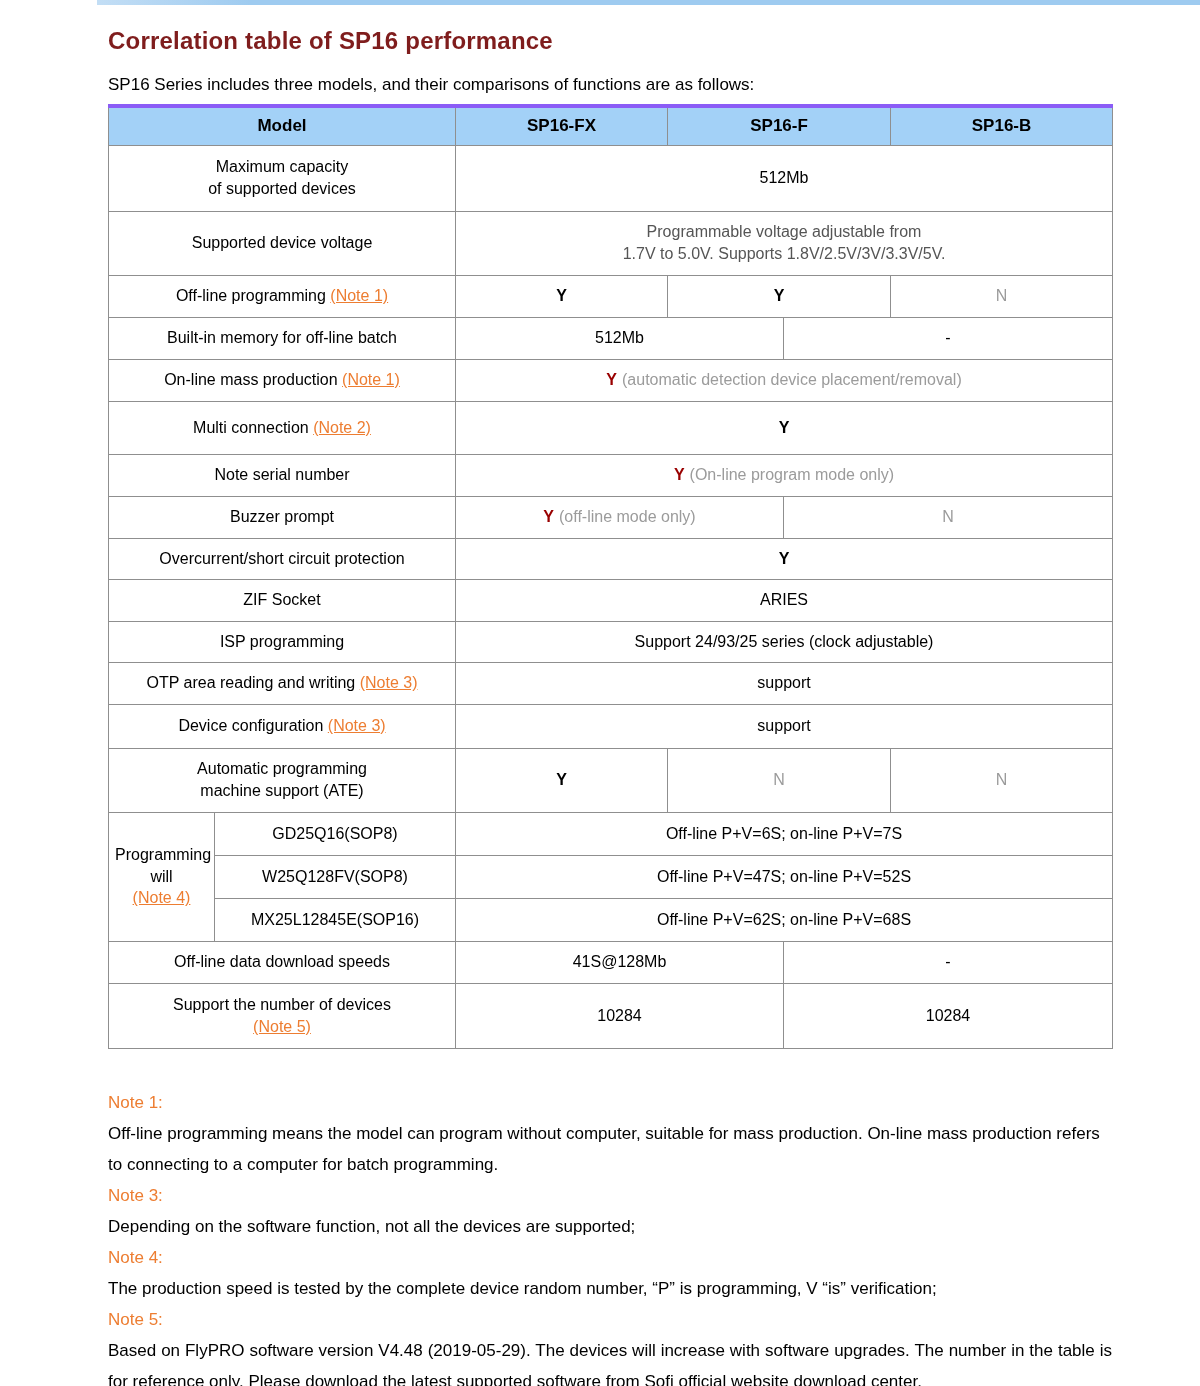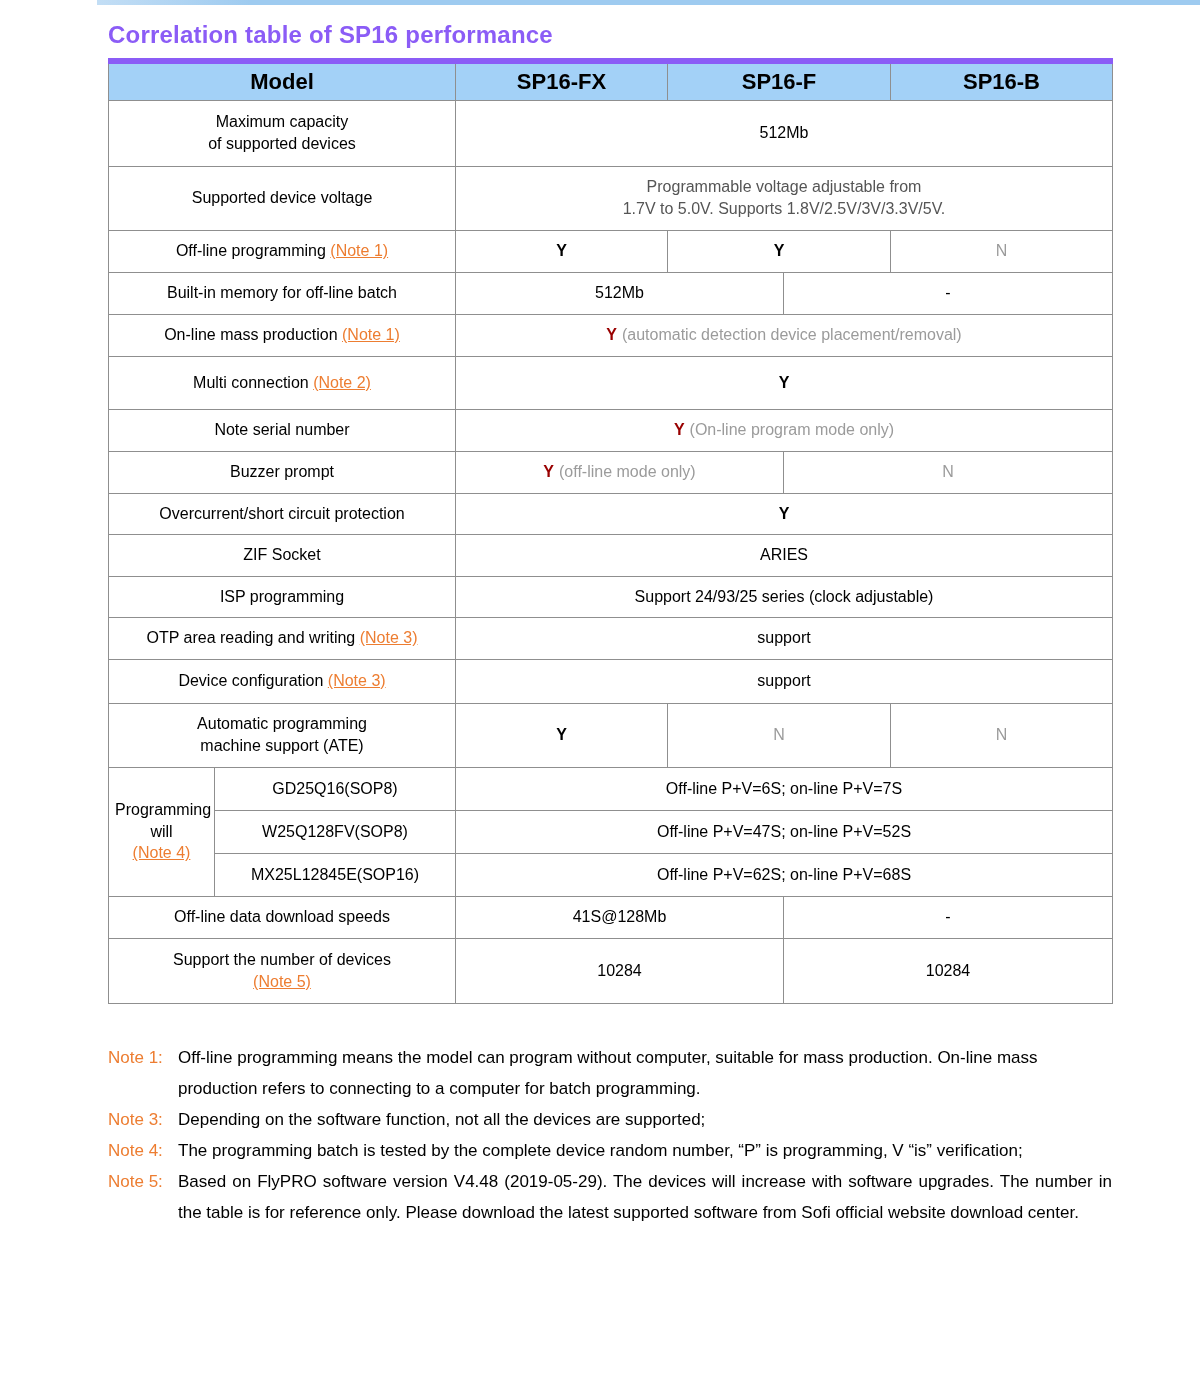--- a/index.html
+++ b/index.html
@@ -8,64 +8,65 @@
     width: 1200px; height: 1386px;
     font-family: "Liberation Sans", "DejaVu Sans", sans-serif;
     color: #000; position: relative; overflow: hidden;
   }
   .topbar {
     position: absolute; top: 0; left: 97px; right: 0; height: 5px;
     background: linear-gradient(to right, #c3def5, #9ecbf0 14%, #9ecbf0);
   }
   .content { padding: 16px 88px 0 108px; width: 1200px; }
   .page-title {
-    color: #8b5cf6; font-size: 24px; font-weight: bold; letter-spacing: 0.2px;
-    margin-top: 5px;
+    color: #7f1d1d; font-size: 24px; font-weight: bold; letter-spacing: 0.2px;
+    margin-top: 11px;
   }
   .subtitle { font-size: 17px; margin-top: 20px; }
   table.spec {
     border-collapse: collapse; table-layout: fixed; width: 1004px;
     margin-top: 9px;
   }
   table.spec col.c0 { width: 106px; }
   table.spec col.c1 { width: 241px; }
   table.spec col.c2 { width: 212px; }
   table.spec col.c3 { width: 116px; }
   table.spec col.c4 { width: 107px; }
   table.spec col.c5 { width: 222px; }
   table.spec th, table.spec td {
     border: 1px solid #8f8f8f; text-align: center; vertical-align: middle;
     padding: 2px 6px; font-size: 16px; line-height: 1.35;
   }
   table.spec thead th {
-    background: #a3d1f7; font-size: 22px; font-weight: bold; height: 39px;
-    border-top: 6px solid #8b5cf6; border-bottom: 1px solid #8f8f8f;
+    background: #a3d1f7; font-size: 17px; font-weight: bold; height: 39px;
+    border-top: 4px solid #8b5cf6; border-bottom: 1px solid #8f8f8f;
   }
   .val { font-size: 17px; }
   .bold { font-weight: bold; }
   .muted { color: #9b9b9b; font-weight: normal; }
   .dim { color: #555555; font-size: 15px; }
   .note { color: #ed7d31; text-decoration: underline; }
   .yred { color: #990000; font-weight: bold; }
   .desc { color: #9b9b9b; margin-left: 5px; }
   .small-lbl { font-size: 14px; line-height: 1.5; }
   .notes { margin-top: 38px; font-size: 17px; line-height: 31px; }
-  .note-item { display: flex; align-items: flex-start; }
+  .note-item { display: flex; align-items: flex-start; flex-direction: column; }
   .note-label { color: #ed7d31; width: 70px; flex-shrink: 0; white-space: nowrap; }
   .note-text { flex: 1; }
   .note-text.justify { text-align: justify; }
 </style>
 </head>
 <body>
 
 <div class="topbar"></div>
 
 <div class="content">
 
   <h1 class="page-title">Correlation table of SP16 performance</h1>
+  <div class="subtitle">SP16 Series includes three models, and their comparisons of functions are as follows:</div>
 
   <table class="spec">
     <colgroup>
       <col class="c0">
         <col class="c1">
         <col class="c2">
         <col class="c3">
         <col class="c4">
         <col class="c5">
     </colgroup>
@@ -225,21 +226,21 @@
     <div class="note-item">
       <div class="note-label">Note 1:</div>
       <div class="note-text">Off-line programming means the model can program without computer, suitable for mass production. On-line mass production refers to connecting to a computer for batch programming.</div>
     </div>
     <div class="note-item">
       <div class="note-label">Note 3:</div>
       <div class="note-text">Depending on the software function, not all the devices are supported;</div>
     </div>
     <div class="note-item">
       <div class="note-label">Note 4:</div>
-      <div class="note-text">The programming batch is tested by the complete device random number, “P” is programming, V “is” verification;</div>
+      <div class="note-text">The production speed is tested by the complete device random number, “P” is programming, V “is” verification;</div>
     </div>
     <div class="note-item">
       <div class="note-label">Note 5:</div>
       <div class="note-text justify">Based on FlyPRO software version V4.48 (2019-05-29). The devices will increase with software upgrades. The number in the table is for reference only. Please download the latest supported software from Sofi official website download center.</div>
     </div>
   </div>
 
 </div>
 
 </body></html>

